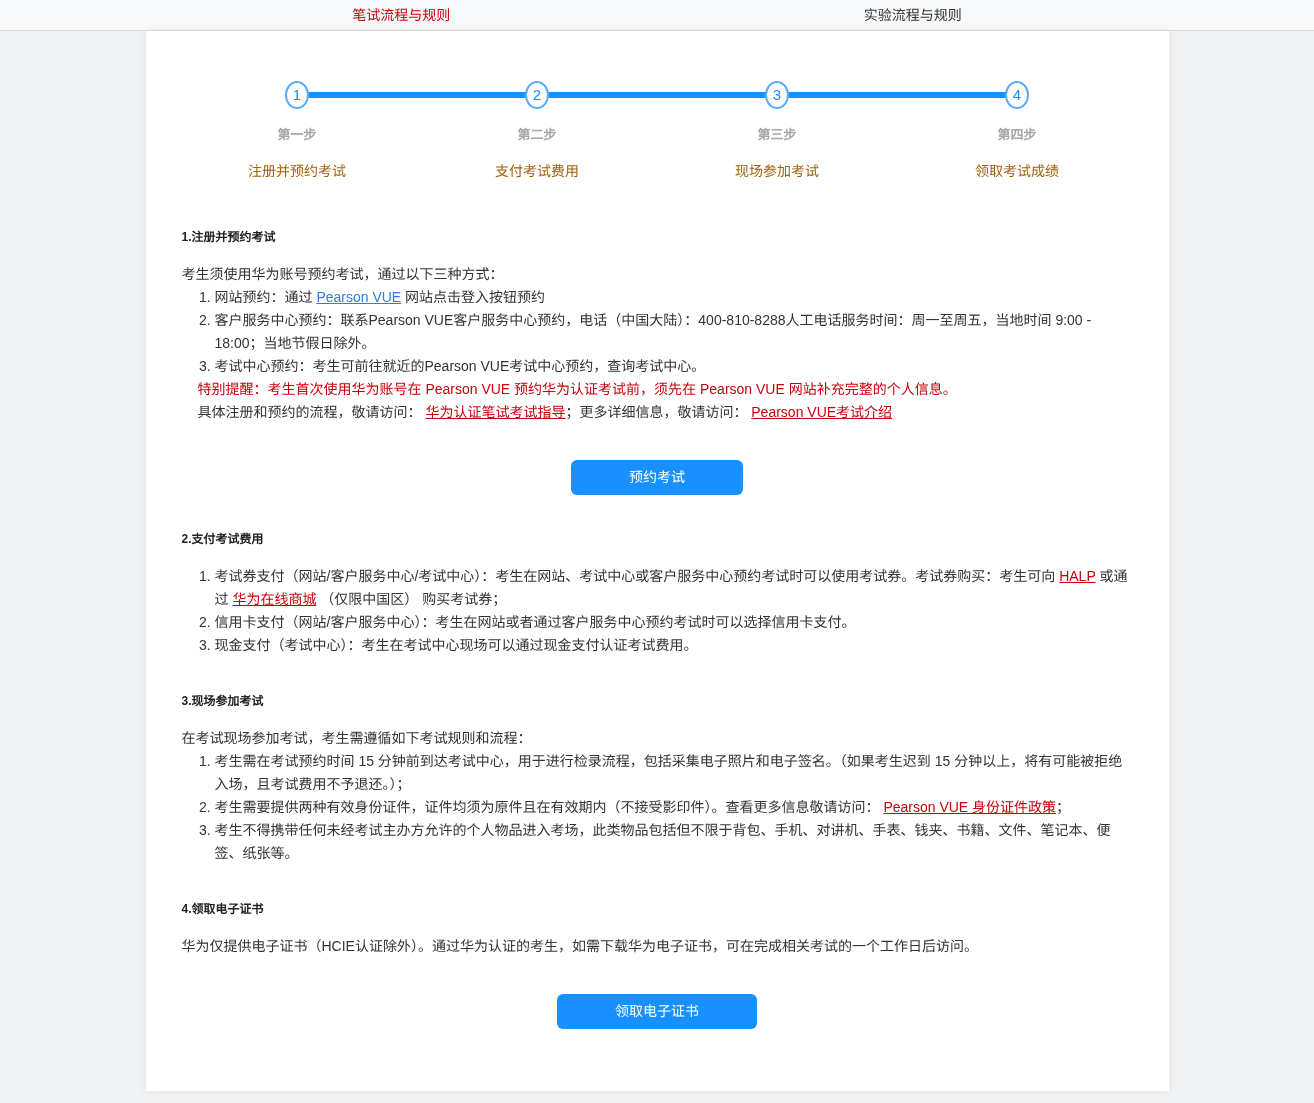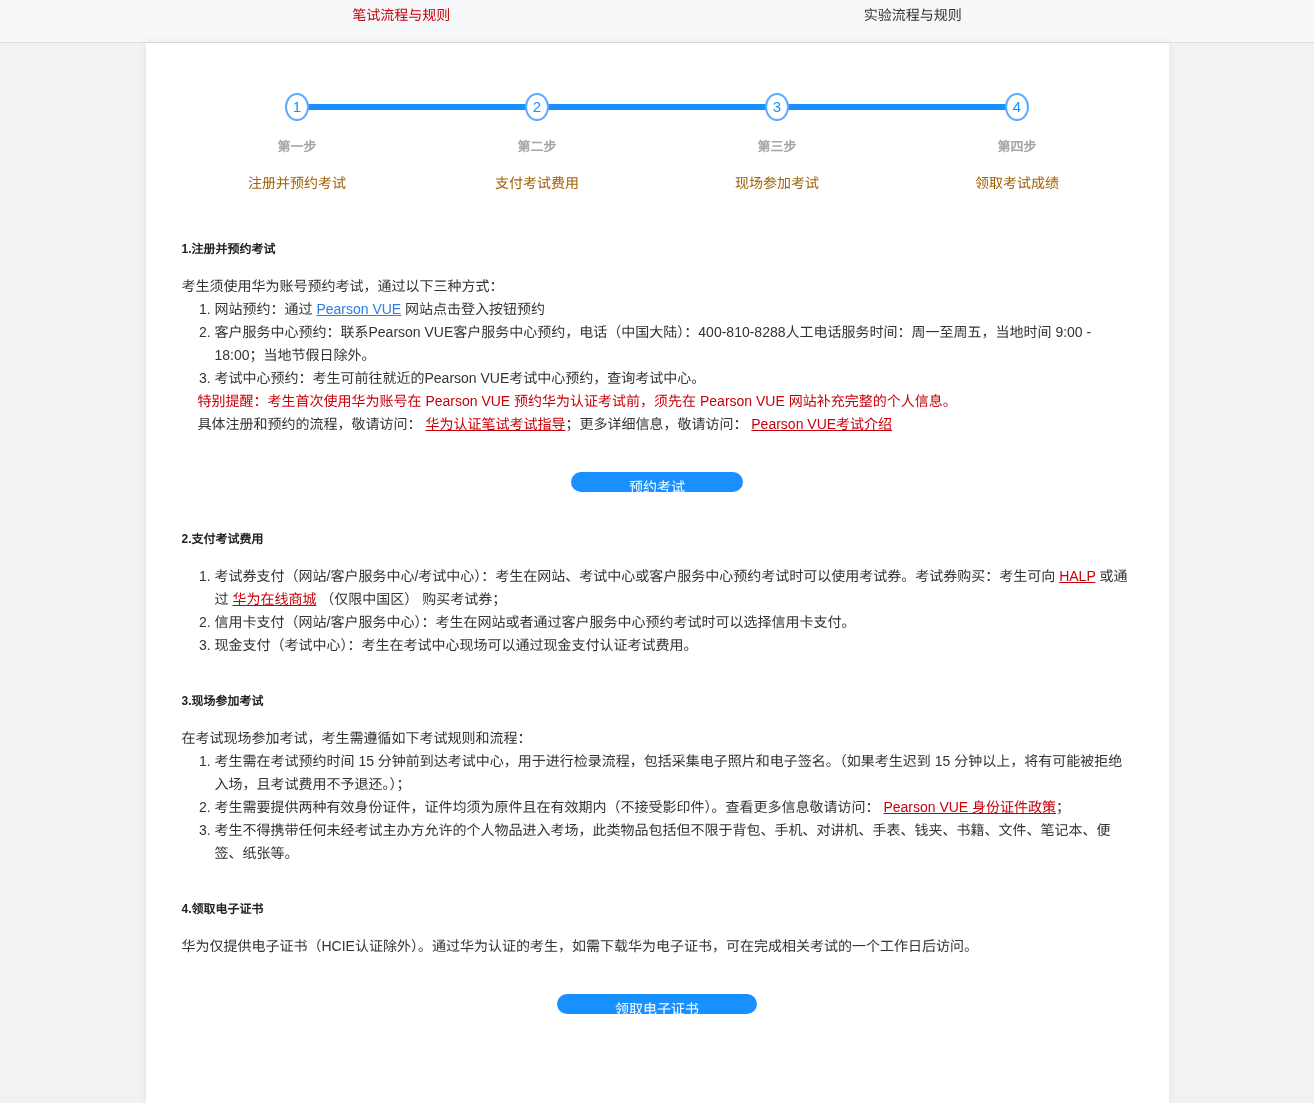--- a/index.html
+++ b/index.html
@@ -16,21 +16,21 @@
     width:1314px;
     min-height:1103px;
     background:#f1f2f4;
     font-family:"Liberation Sans","DejaVu Sans",sans-serif;
     color:var(--text);
     font-size:14px;
   }
   
   .topbar{
     width:100%;
-    height:43px;
+    height:31px;
     background:#f7f8fa;
     border-bottom:1px solid #dcdcdc;
   }
   .topbar-inner{
     width:1023px;
     margin:0 auto;
     height:100%;
     display:flex;
   }
   .top-tab{
@@ -129,23 +129,23 @@
     margin-bottom:4px;
   }
   .primary-btn{
     display:inline-block;
     background:var(--primary);
     color:#fff;
     border:none;
     font-size:14px;
     font-family:Liberation Serif, serif;
     padding:0 58px;
-    height:20px;
+    height:35px;
     line-height:31px;
-    border-radius:12px;
+    border-radius:6px;
     cursor:pointer;
   }
 </style>
 </head>
 <body>
 
 <div class="topbar">
   <div class="topbar-inner">
     <div class="top-tab active">笔试流程与规则</div>
     <div class="top-tab">实验流程与规则</div>

